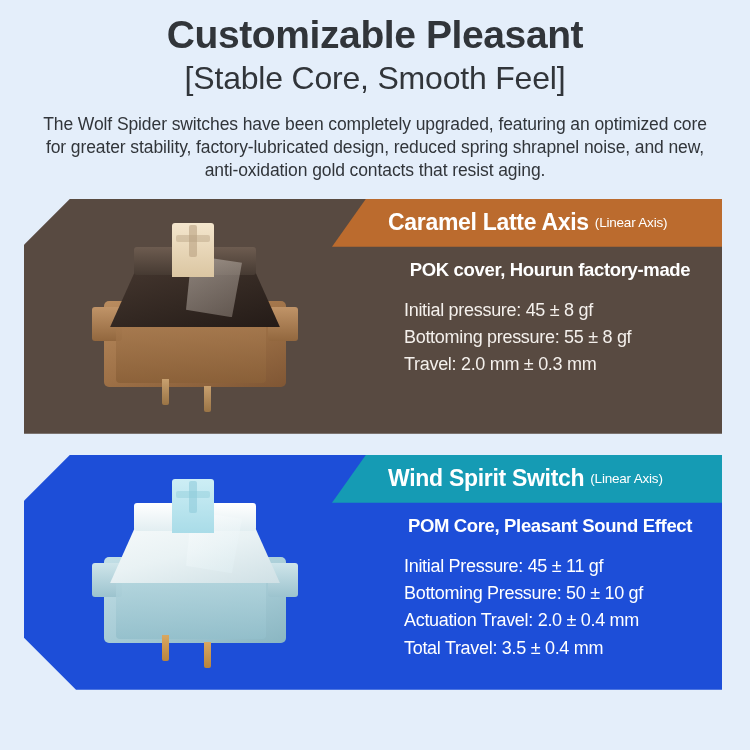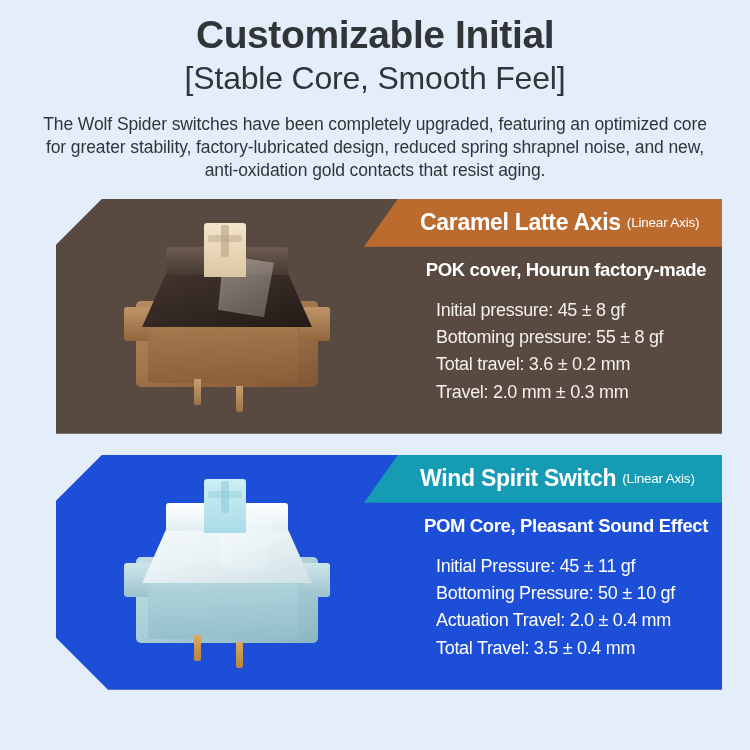--- a/index.html
+++ b/index.html
@@ -42,21 +42,20 @@
     line-height: 1.33;
     margin: 16px auto;
     max-width: 668px;
     letter-spacing: -0.1px;
   }
 
   
   .cards {
     position: relative;
     margin-top: 13px;
-    padding-left: 32px;
   }
   .card {
     position: relative;
     height: 235px;
     display: flex;
     overflow: hidden;
   }
   .card-1 {
     margin: 0 28px 0 24px;
     background: #584a41;
@@ -270,21 +269,21 @@
     line-height: 1.52;
     letter-spacing: -0.3px;
     white-space: nowrap;
   }
   .card-2 .spec-list li { color: #ffffff; }
 </style>
 </head>
 <body>
 
 <div class="header">
-  <h1 class="page-title">Customizable Initial</h1>
+  <h1 class="page-title">Customizable Pleasant</h1>
   <div class="page-subtitle">[Stable Core, Smooth Feel]</div>
   <p class="page-desc">The Wolf Spider switches have been completely upgraded, featuring an optimized core for greater stability, factory-lubricated design, reduced spring shrapnel noise, and new, anti-oxidation gold contacts that resist aging.</p>
 </div>
 
 <div class="cards">
 
   <div class="card card-1">
 
     <div class="card-photo">
       <div class="photo-stage">
@@ -308,21 +307,20 @@
     <div class="card-info">
       <div class="info-bar">
         <span class="switch-name">Caramel Latte Axis</span>
         <span class="switch-type">(Linear Axis)</span>
       </div>
       <div class="info-body">
         <div class="info-head">POK cover, Hourun factory-made</div>
         <ul class="spec-list">
           <li>Initial pressure: 45 ± 8 gf</li>
           <li>Bottoming pressure: 55 ± 8 gf</li>
-          <li>Total travel: 3.6 ± 0.2 mm</li>
           <li>Travel: 2.0 mm ± 0.3 mm</li>
         </ul>
       </div>
     </div>
   </div>
 
   <div class="card card-2">
 
     <div class="card-photo">
       <div class="photo-stage">

